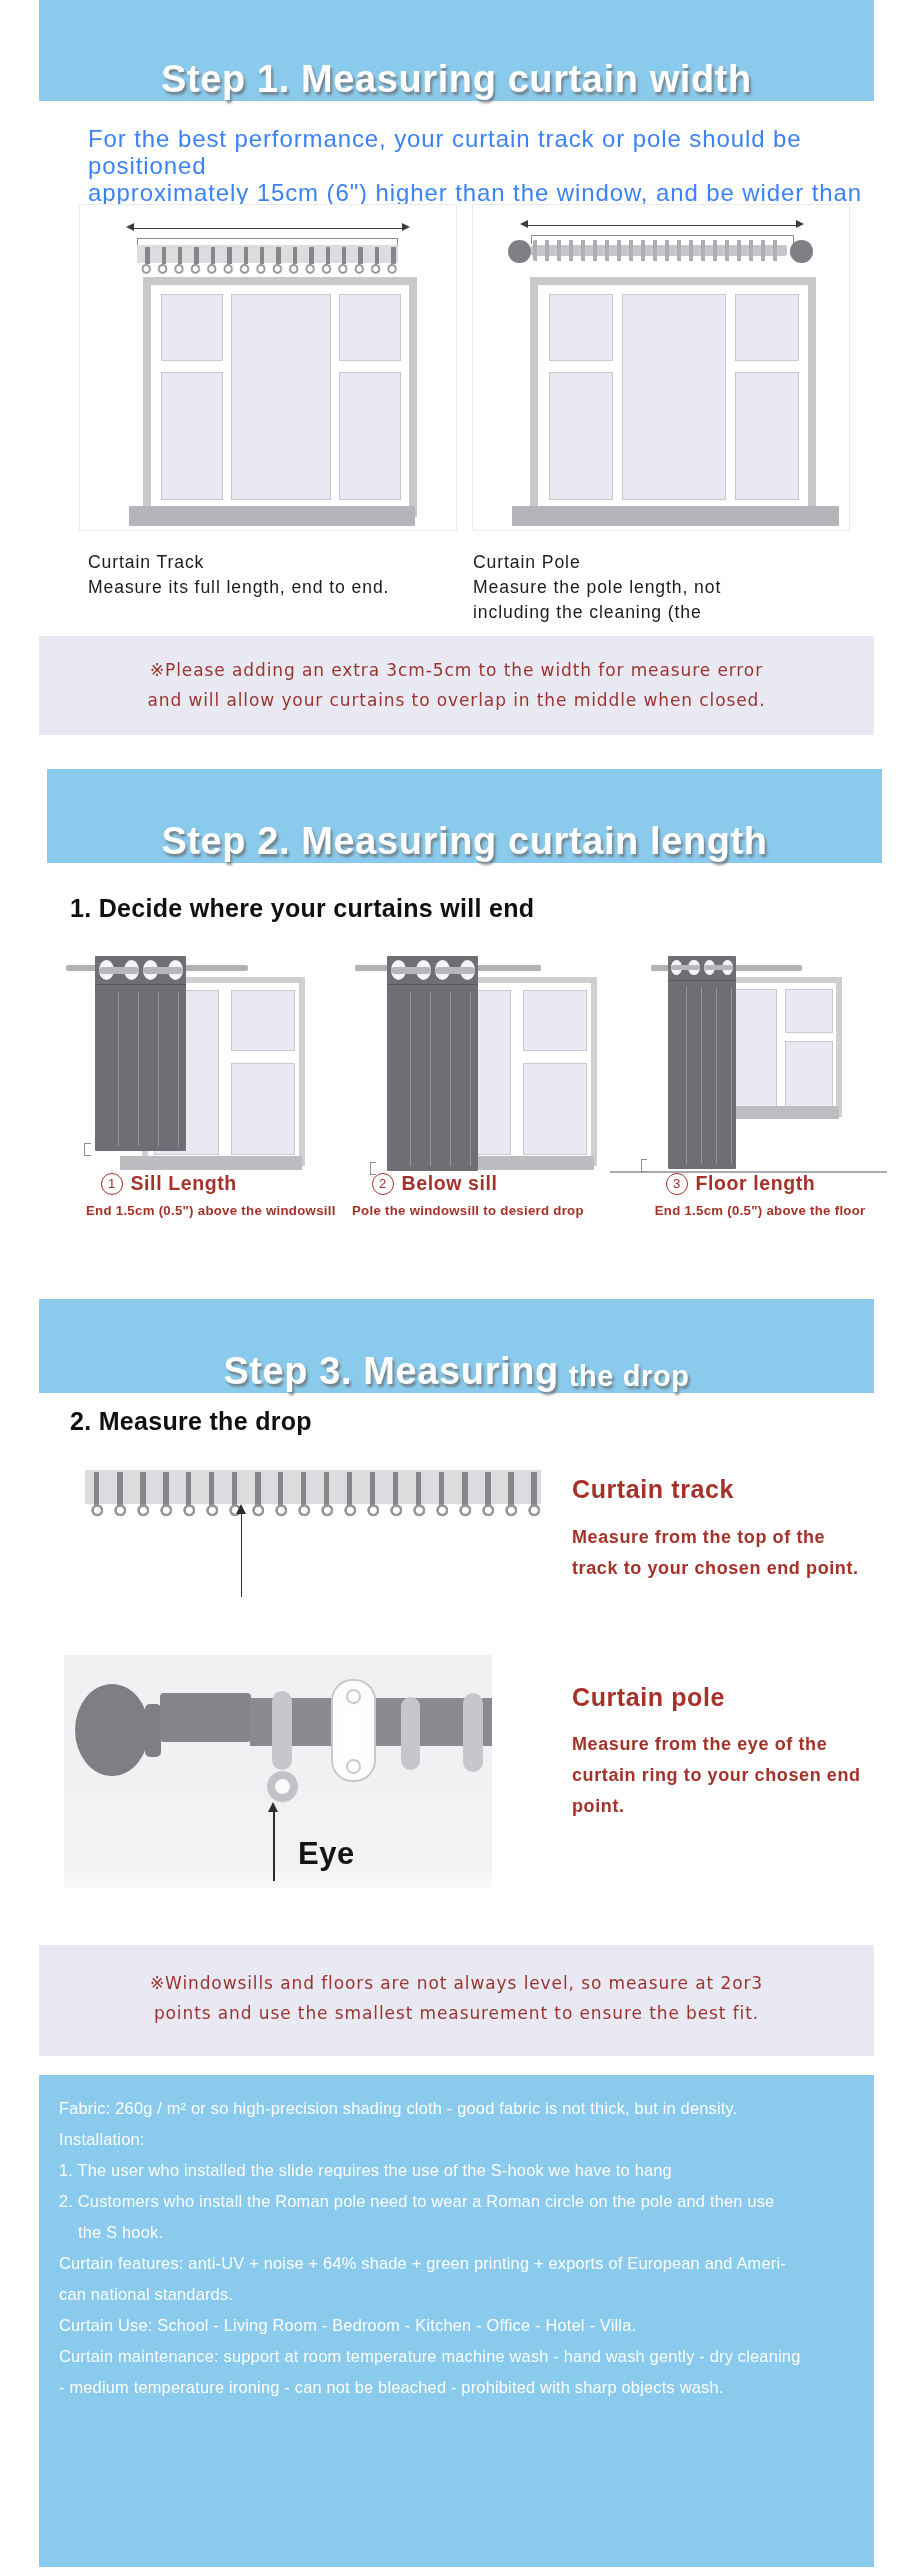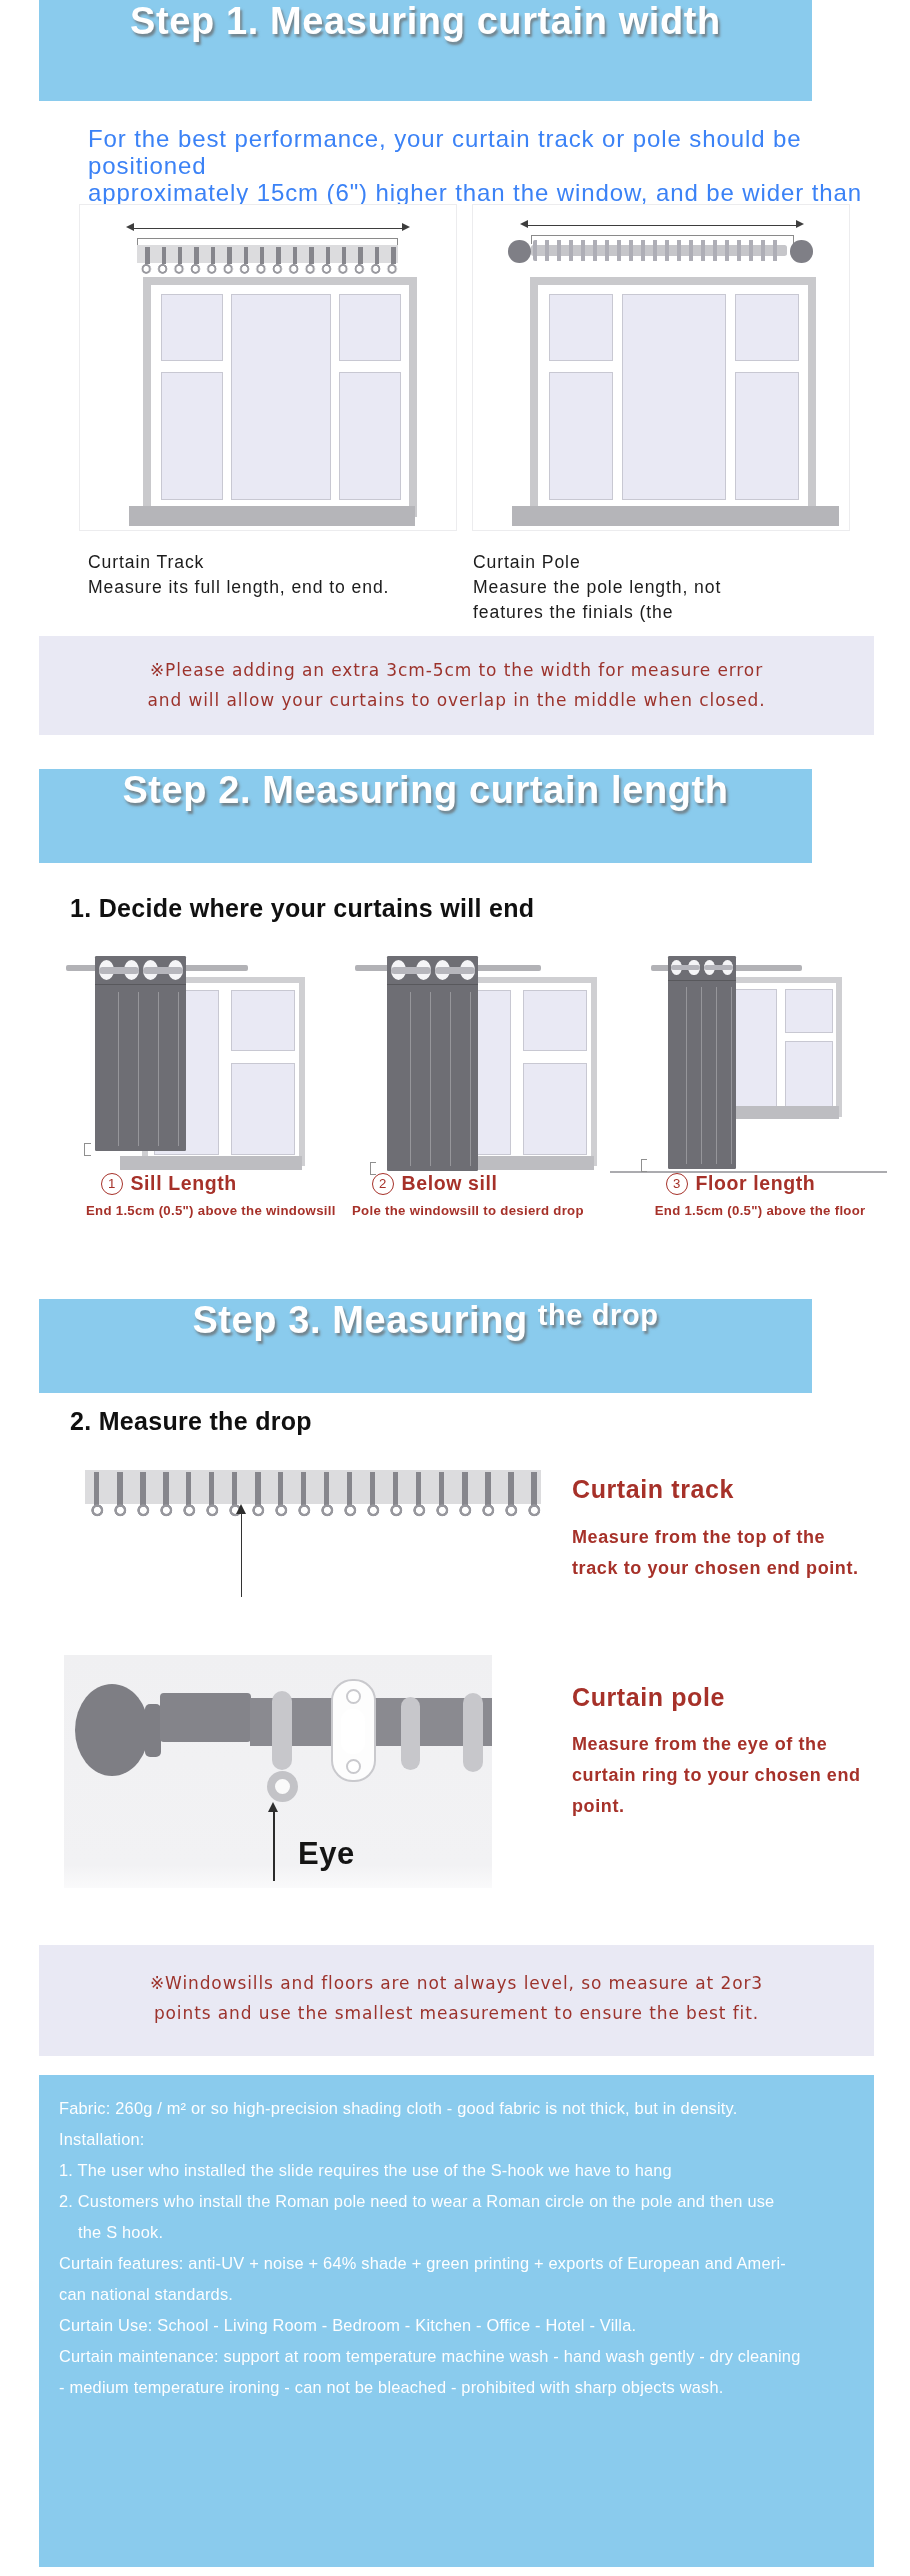--- a/index.html
+++ b/index.html
@@ -1,22 +1,22 @@
 <!DOCTYPE html>
 <html style="font-size:10px"><head>
 <meta charset="utf-8">
 <style>
   html,body{margin:0;padding:0;background:#fff;}
   .page{position:relative;width:910px;height:2576px;background:#ffffff;overflow:hidden;
         font-family:"Liberation Sans","DejaVu Sans",sans-serif;color:#1a1a1a;}
   .abs{position:absolute;}
 
   
-  .banner{position:absolute;left:39px;width:773px;background:#8acbed;display:flex;
-          align-items:flex-start;justify-content:center;}
+  .banner{position:absolute;left:39px;width:835px;background:#8acbed;display:flex;
+          align-items:flex-end;justify-content:center;}
   .banner .t{color:#fff;font-weight:bold;font-size:38px;letter-spacing:0.6px;
              text-shadow:1.9px 2.5px 2.5px rgba(105,105,105,.75);white-space:nowrap;}
   .banner .t-small{font-size:29px;margin-left:10px;}
 
   
   .body-text{font-size:24px;letter-spacing:0.9px;line-height:27px;color:#3b82f6;}
   .cap-title{font-size:17.6px;letter-spacing:0.9px;line-height:25px;color:#1c1c1c;}
   .section-heading{font-size:25px;font-weight:bold;letter-spacing:0.3px;color:#101010;white-space:nowrap;}
   .note-box{position:absolute;left:39px;width:835px;background:#e9e9f4;text-align:center;}
   .note-line{font-family:"DejaVu Sans","Liberation Sans",sans-serif;color:#9c332c;
@@ -136,29 +136,29 @@
     <div class="sill" style="left:39px;top:301px;width:327px;height:20px;"></div>
   </div>
 
   <div class="abs cap-title" style="left:88px;top:550px;">
     <div>Curtain Track</div>
     <div>Measure its full length, end to end.</div>
   </div>
   <div class="abs cap-title" style="left:473px;top:550px;">
     <div>Curtain Pole</div>
     <div>Measure the pole length, not</div>
-    <div>features the finials (the</div>
+    <div>including the cleaning (the</div>
   </div>
 
   <div class="note-box" style="top:636px;height:99px;padding-top:19px;box-sizing:border-box;">
     <div class="note-line">※Please adding an extra 3cm-5cm to the width for measure error</div>
     <div class="note-line">and will allow your curtains to overlap in the middle when closed.</div>
   </div>
 
-  <div class="banner" style="top:769px;height:94px;">
+  <div class="banner" style="top:769px;height:94px;margin-left:8px;">
     <span class="t">Step 2. Measuring curtain length</span>
   </div>
 
   <div class="abs section-heading" style="left:70px;top:894px;">1. Decide where your curtains will end</div>
 
   <div class="abs" style="left:60px;top:951px;width:239px;height:277px;">
     <div class="g-pole" style="left:6.3px;top:14px;width:182px;height:6.3px;"></div>
     <div class="win2" style="left:82px;top:26.4px;width:151px;height:177px;">
       <div class="pane" style="left:4%;top:4%;width:42%;height:92%;"></div>
       <div class="pane" style="left:55%;top:4%;width:41%;height:33%;"></div>

